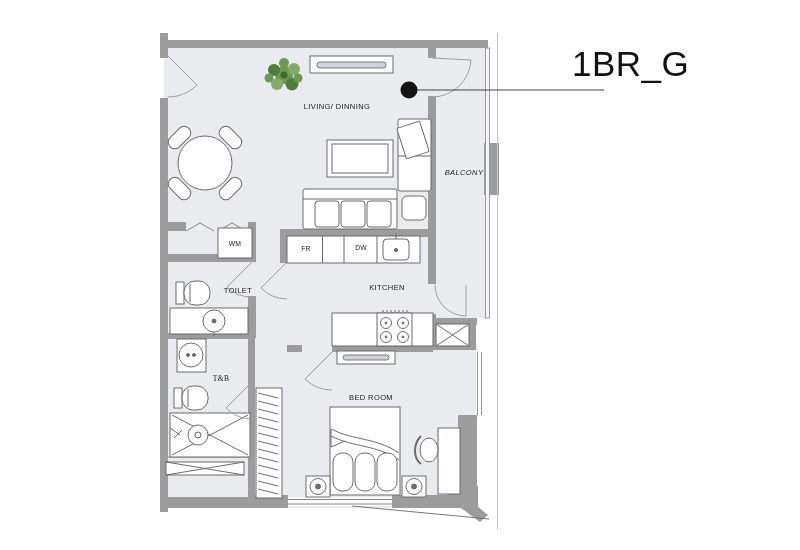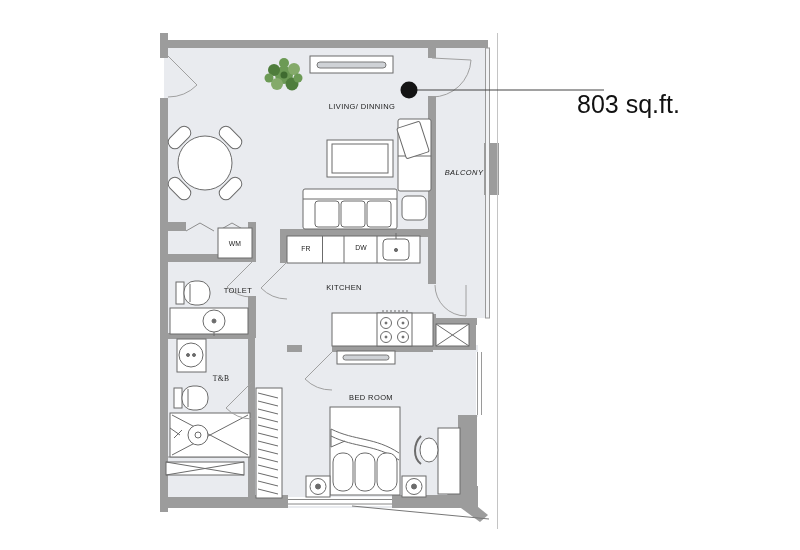--- a/index.html
+++ b/index.html
@@ -284,26 +284,26 @@
       <path d="M305,379 A38,38 0 0 0 332,390"></path>
     </g>
   </g>
 
   <g>
     <line x1="417" y1="90" x2="604" y2="90" stroke="#444" stroke-width="1.2"></line>
     <circle cx="409" cy="90" r="8.5" fill="#141414"></circle>
   </g>
 </svg>
 
-<div class="label lab-room" style="left:344px;top:106px;padding-left:36px;">LIVING/ DINNING</div>
+<div class="label lab-room" style="left:319px;top:106px;padding-left:36px;">LIVING/ DINNING</div>
 <div class="label lab-room" style="left:464px;top:172px;font-style:italic;">BALCONY</div>
-<div class="label lab-room" style="left:344px;top:287px;">KITCHEN</div>
+<div class="label lab-room" style="left:387px;top:287px;">KITCHEN</div>
 <div class="label lab-room" style="left:238px;top:290px;">TOILET</div>
 <div class="label lab-room" style="left:221px;top:378px;font-family:Liberation Serif, serif;">T&amp;B</div>
 <div class="label lab-room" style="left:371px;top:397px;text-align:center;">BED ROOM</div>
 
 <div class="label lab-small" style="left:235px;top:243px;">WM</div>
 <div class="label lab-small" style="left:306px;top:248px;">FR</div>
 <div class="label lab-small" style="left:361px;top:247px;">DW</div>
 
-<div class="unit-area">803 sq.ft.</div>
+<div class="unit-name">1BR_G</div>
 
 </div>
 
 </body></html>

